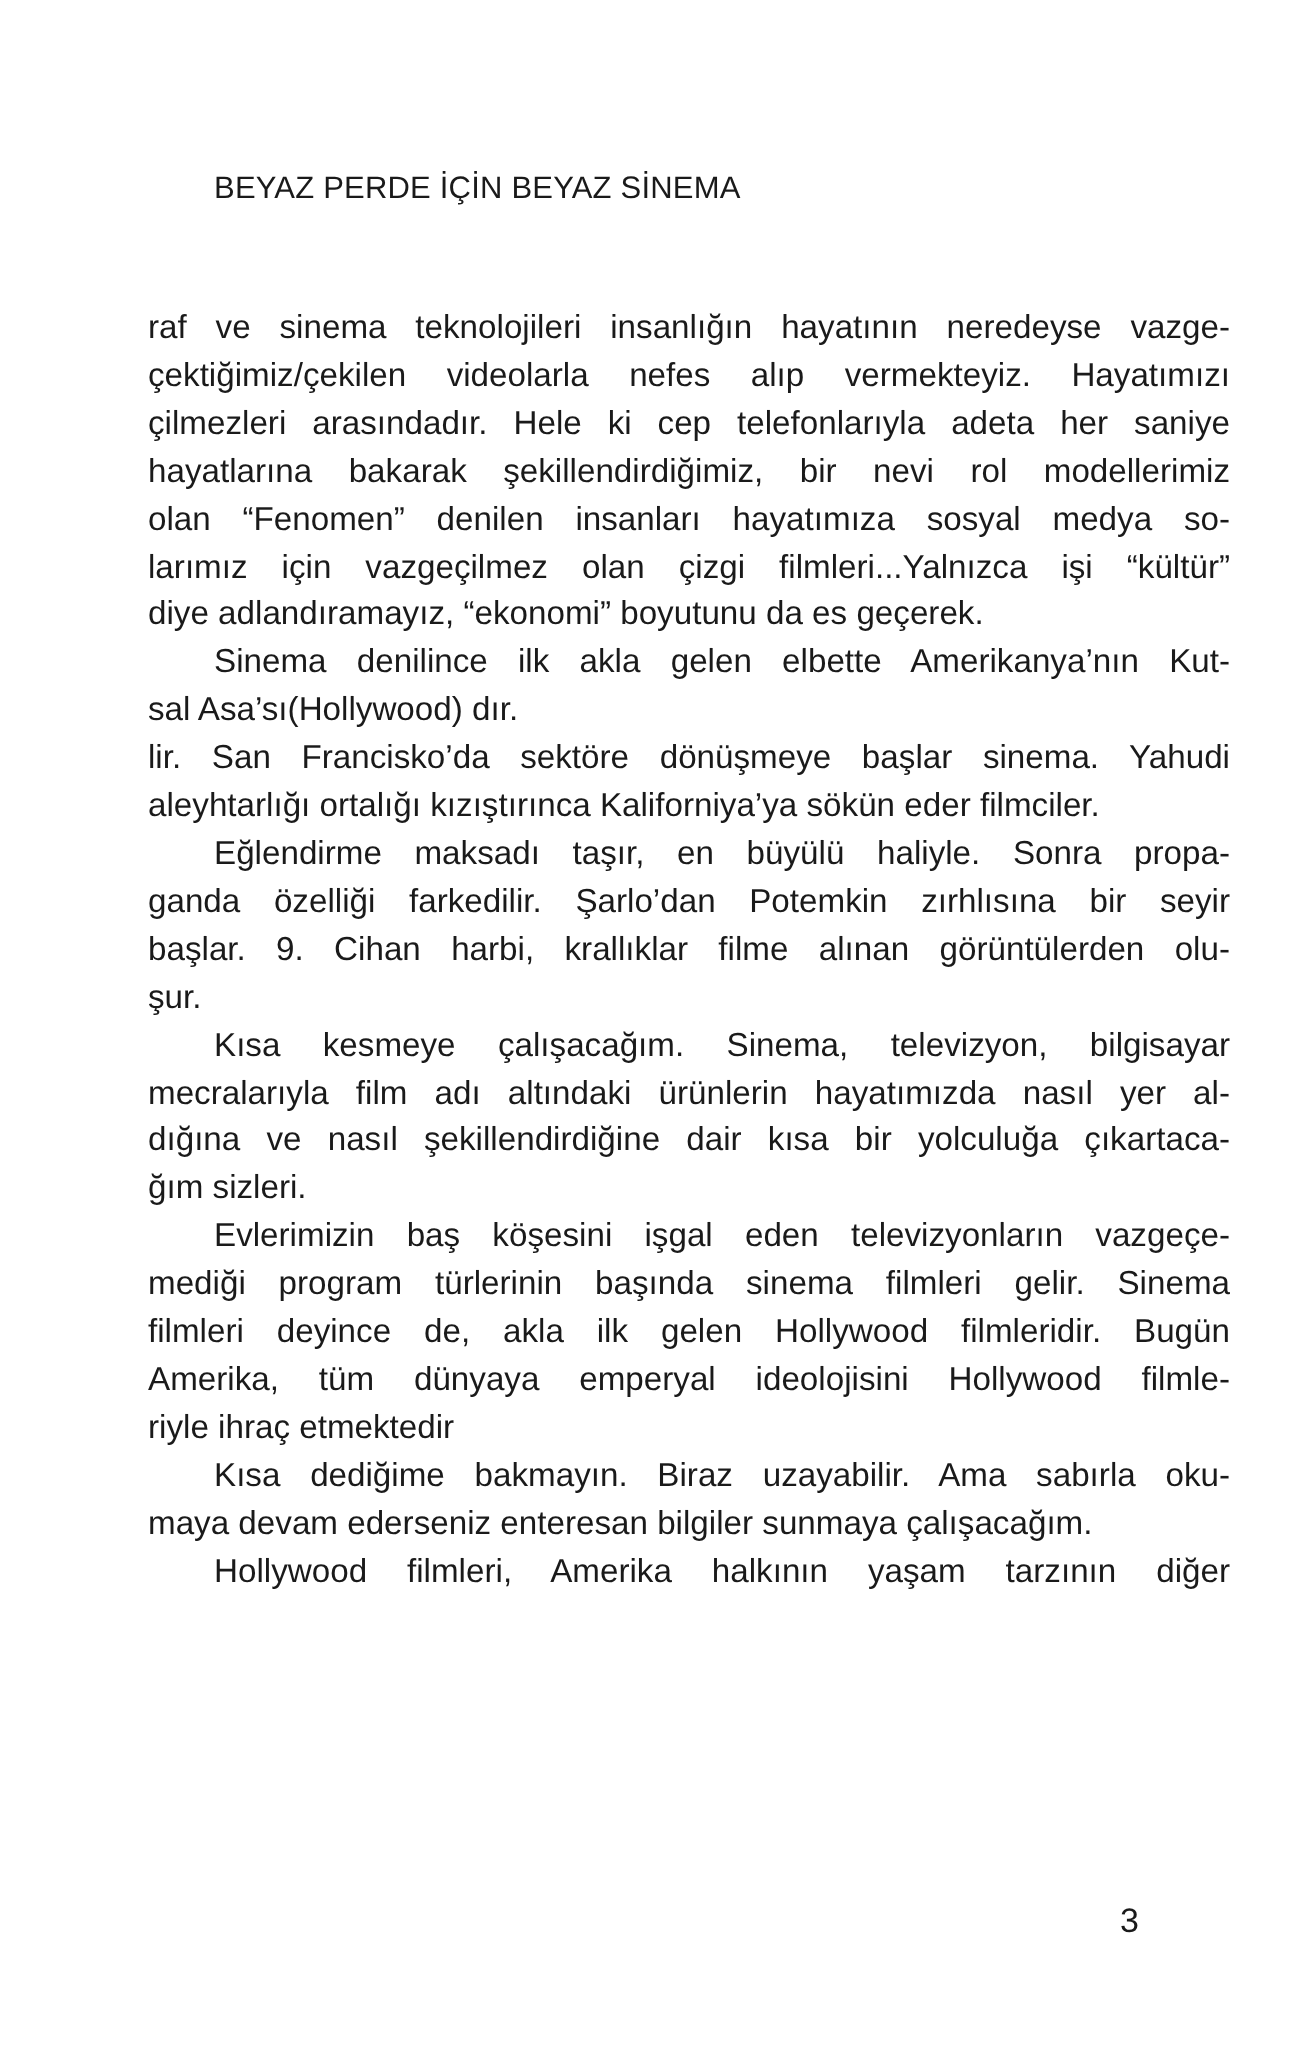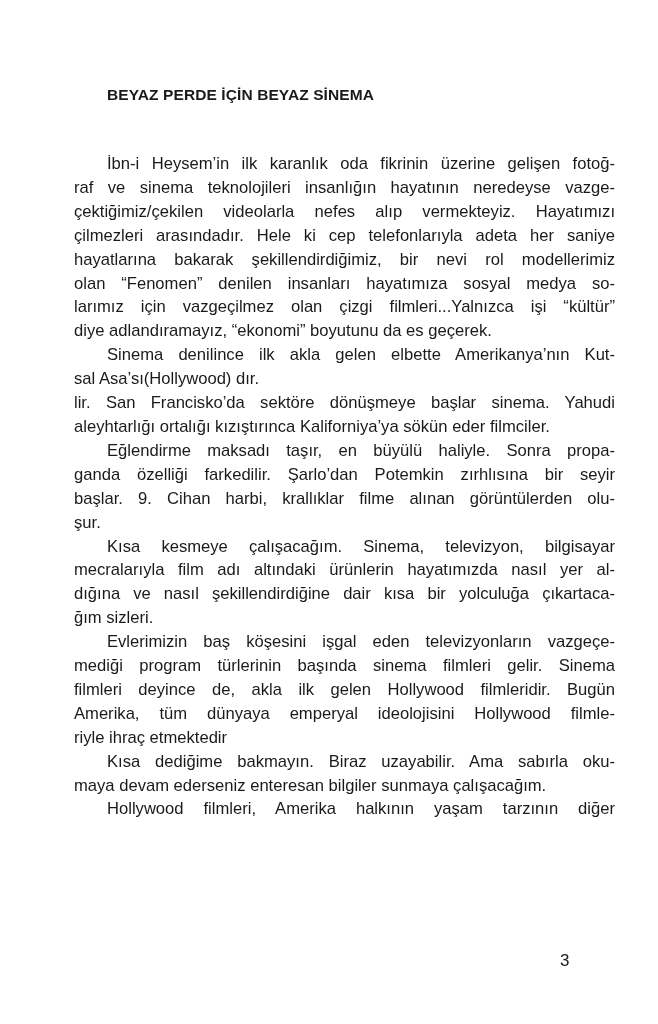--- a/index.html
+++ b/index.html
@@ -20,21 +20,21 @@
     left: 74px;
     top: 0;
     width: 541px;
     height: 1024px;
   }
   .chapter-title {
     position: absolute;
     left: 33px;
     top: 86px;
     font-size: 15.5px;
-    font-weight: bold;
+    font-weight: normal;
     letter-spacing: 0.1px;
     margin: 0;
     white-space: nowrap;
   }
   .body-text {
     position: absolute;
     left: 0;
     top: 152px;
     width: 541px;
     font-size: 16.6px;
@@ -66,21 +66,20 @@
     margin: 0;
   }
 </style>
 </head>
 <body>
 
 <div class="page">
   <h1 class="chapter-title">BEYAZ PERDE İÇİN BEYAZ SİNEMA</h1>
   <div class="body-text" id="body-text">
       <div class="para" style="text-indent: 0px;">
-        <span class="line first">İbn-i Heysem’in ilk karanlık oda fikrinin üzerine gelişen fotoğ-</span>
         <span class="line">raf ve sinema teknolojileri insanlığın hayatının neredeyse vazge-</span>
         <span class="line">çektiğimiz/çekilen videolarla nefes alıp vermekteyiz. Hayatımızı</span>
         <span class="line">çilmezleri arasındadır. Hele ki cep telefonlarıyla adeta her saniye</span>
         <span class="line">hayatlarına bakarak şekillendirdiğimiz, bir nevi rol modellerimiz</span>
         <span class="line">olan “Fenomen” denilen insanları hayatımıza sosyal medya so-</span>
         <span class="line">larımız için vazgeçilmez olan çizgi filmleri...Yalnızca işi “kültür”</span>
         <span class="line last">diye adlandıramayız, “ekonomi” boyutunu da es geçerek.</span>
       </div>
       <div class="para" style="text-indent: 0px;">
         <span class="line first">Sinema denilince ilk akla gelen elbette Amerikanya’nın Kut-</span>

